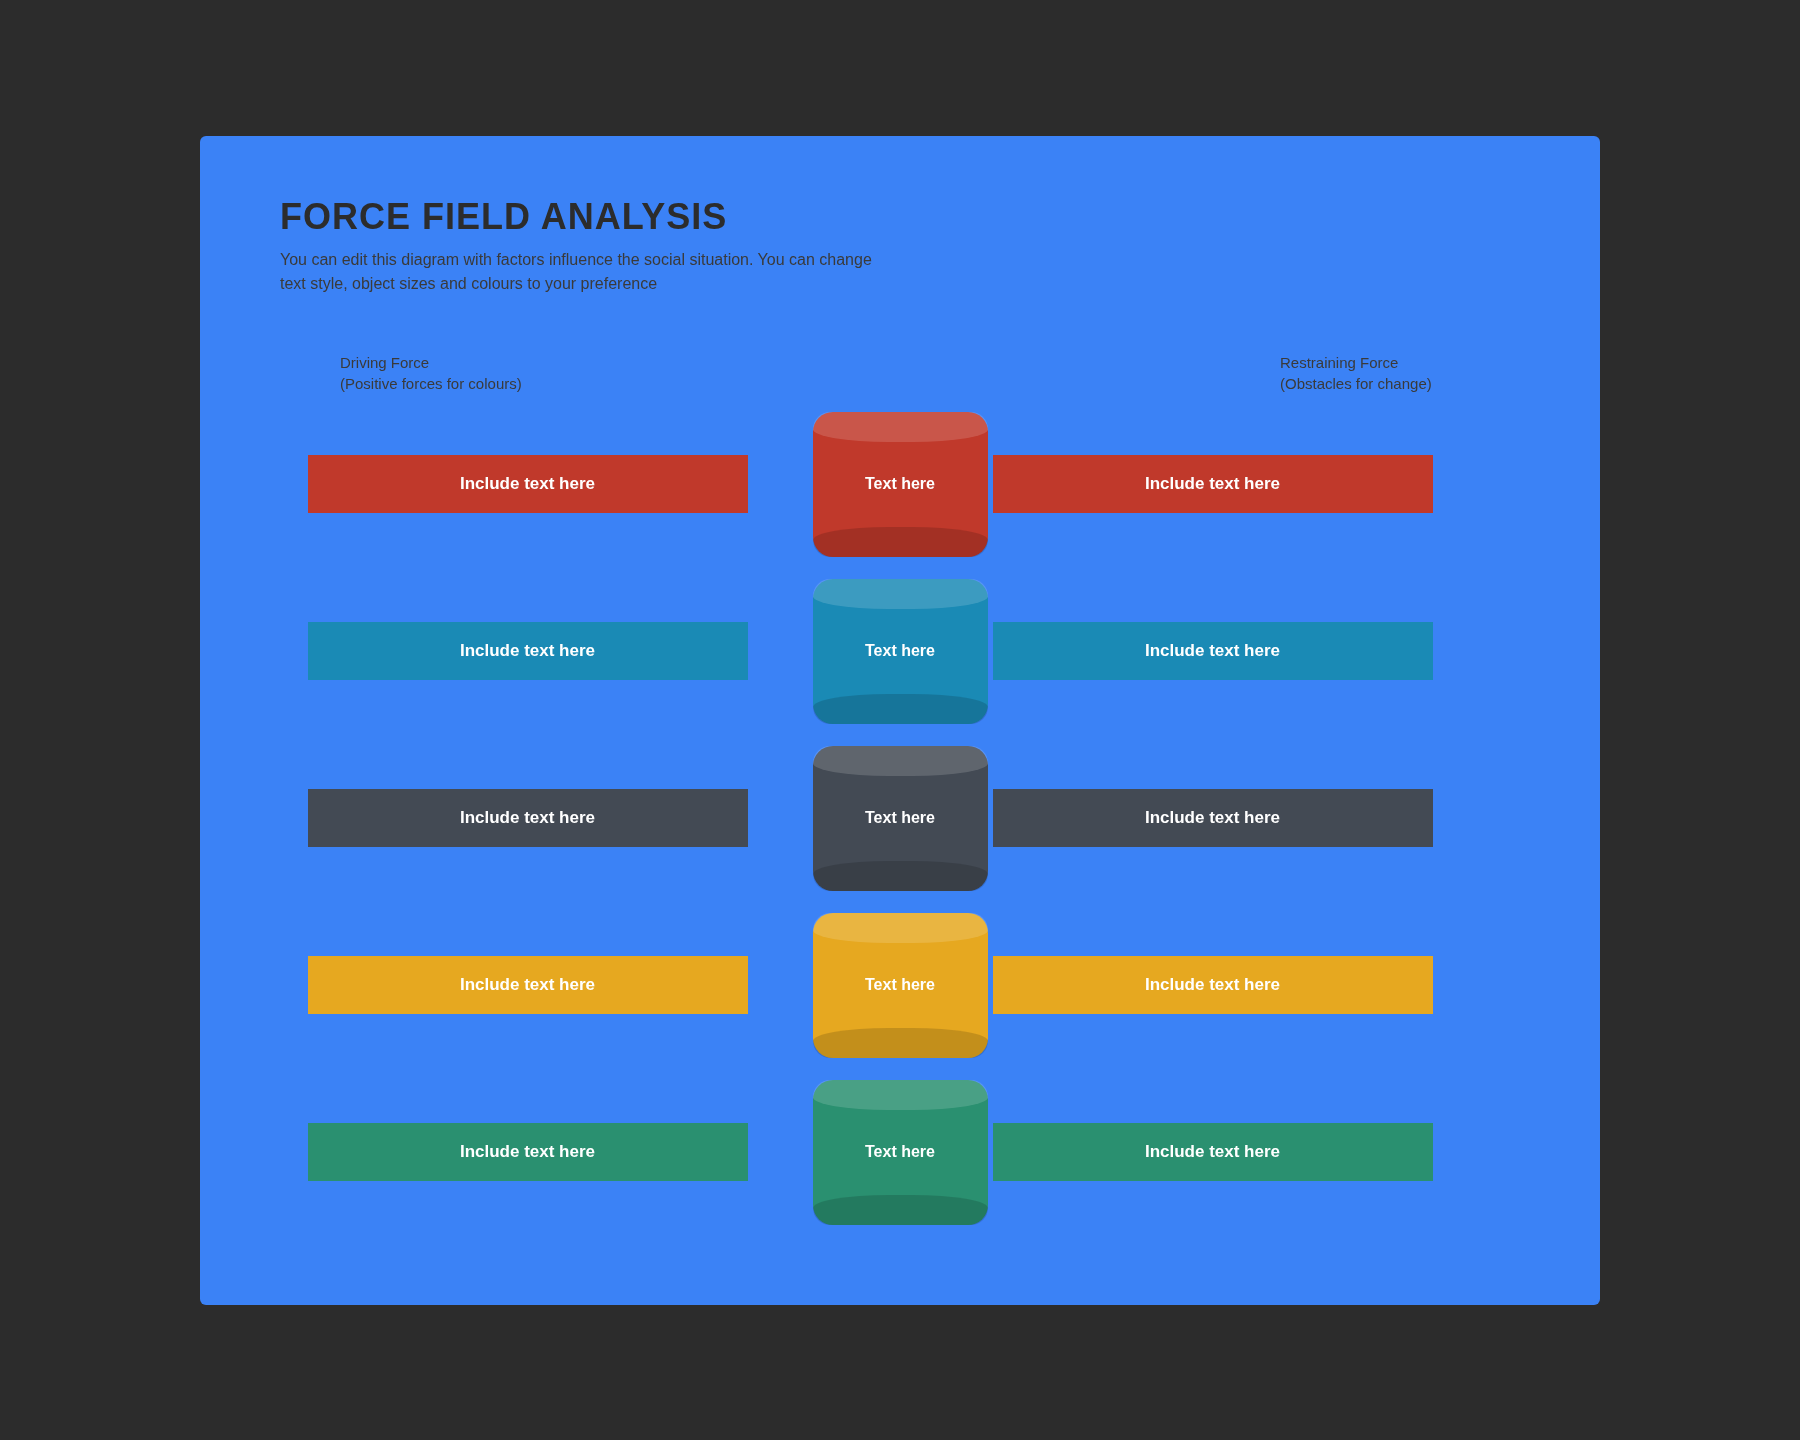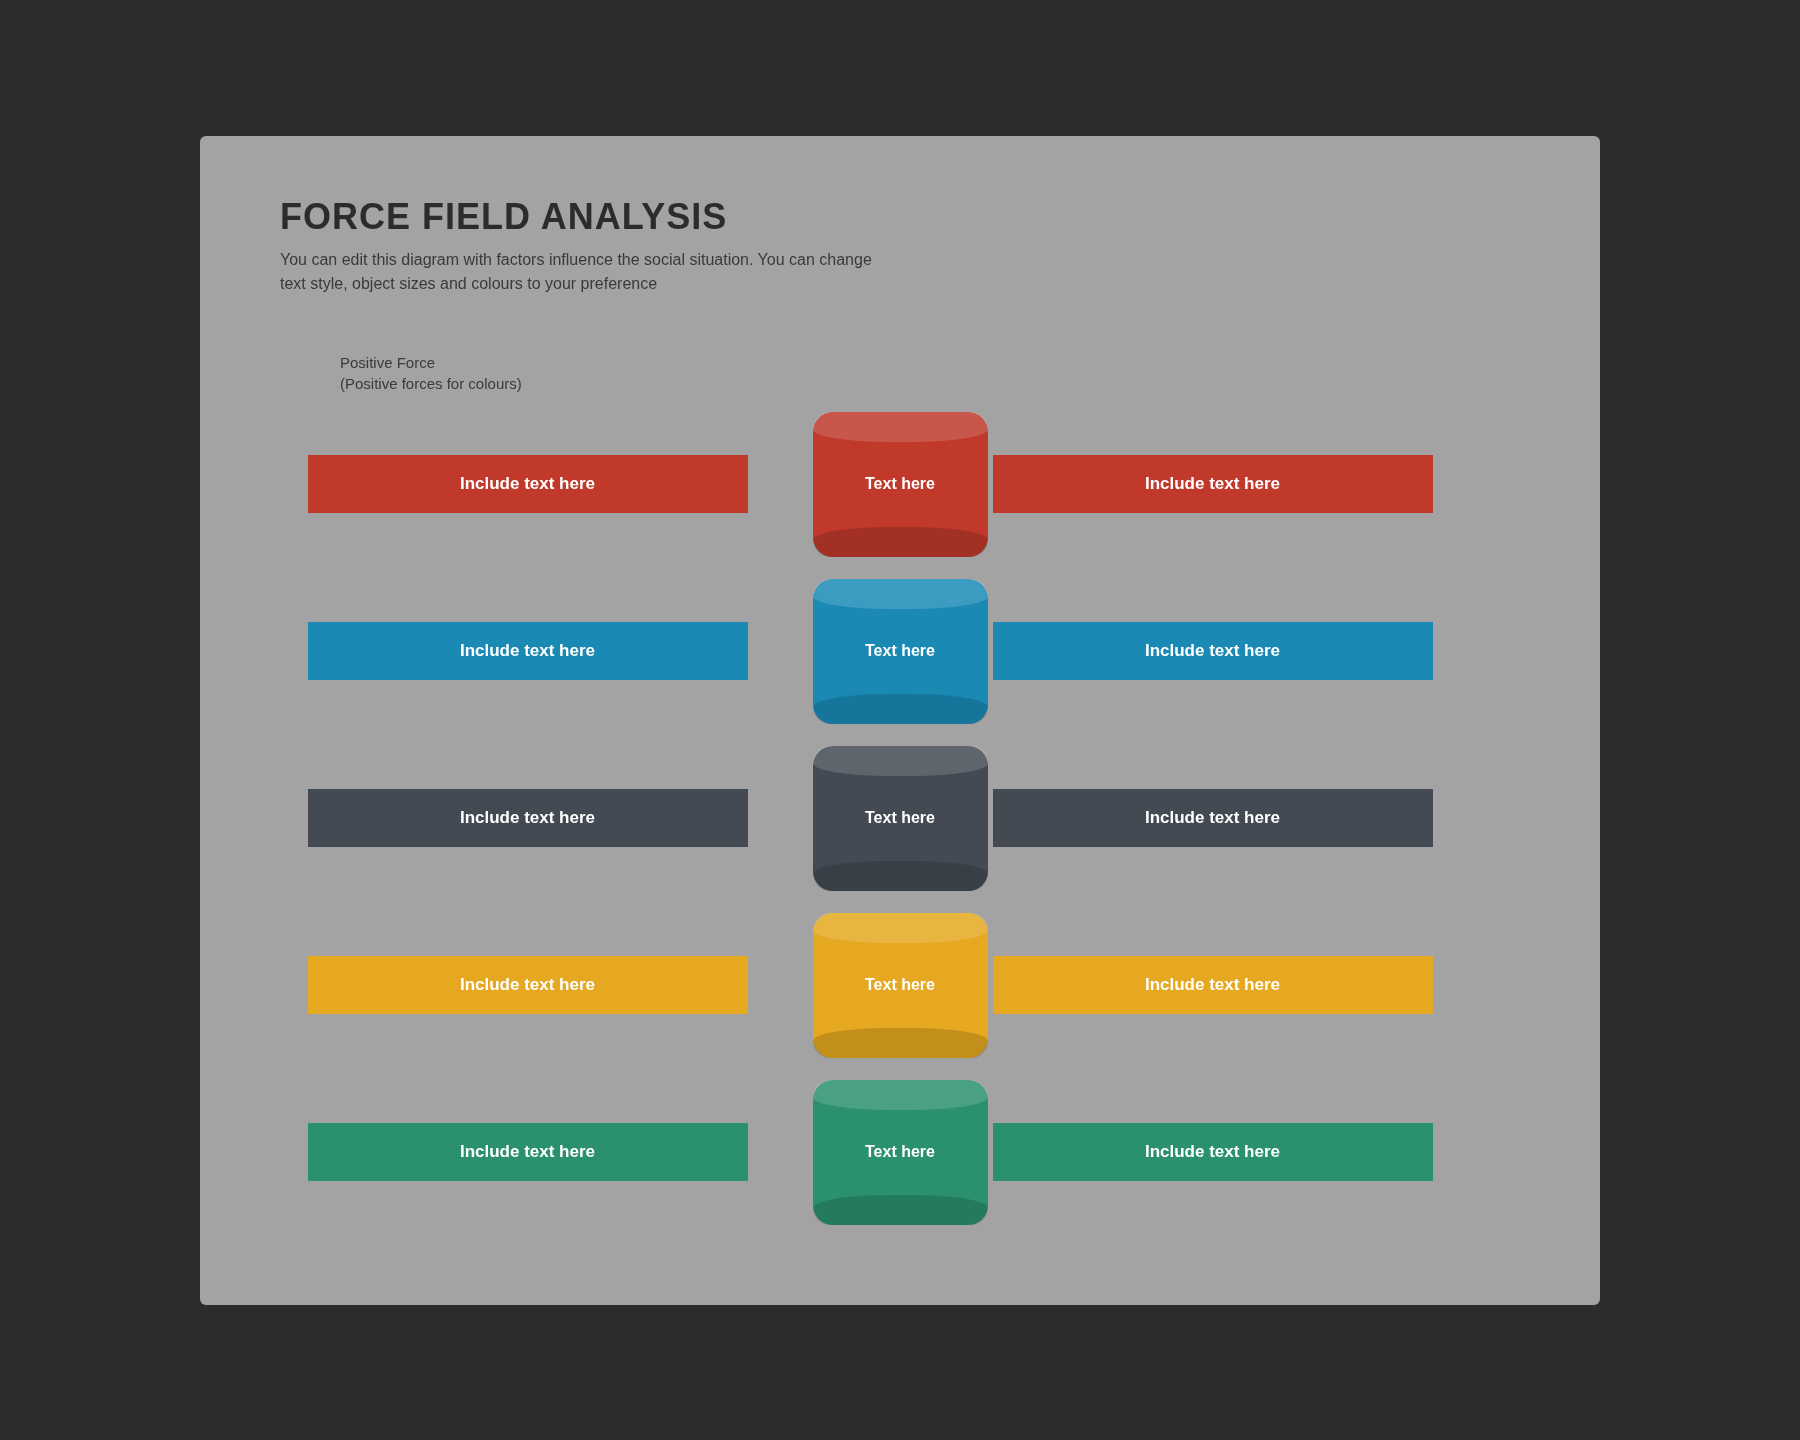--- a/index.html
+++ b/index.html
@@ -5,21 +5,21 @@
     * { box-sizing: border-box; margin: 0; padding: 0; }
     body {
       background: #2c2c2c;
       display: flex;
       justify-content: center;
       align-items: center;
       min-height: 100vh;
       font-family: Arial, sans-serif;
     }
     .canvas {
-      background: #a3a3a3;
+      background: #3b82f6;
       width: 1400px;
       min-height: 1100px;
       border-radius: 6px;
       padding: 60px 80px 80px 80px;
       position: relative;
     }
     .title {
       font-size: 36px;
       font-weight: 900;
       color: #2c2c2c;
@@ -191,24 +191,28 @@
   </style>
 </head>
 <body>
 
 <div class="canvas">
   <div class="title">FORCE FIELD ANALYSIS</div>
   <div class="subtitle">You can edit this diagram with factors influence the social situation.  You can change text style, object sizes and colours to your preference</div>
 
   <div class="labels-row">
     <div class="label-left">
-      <span>Positive Force</span><br>
+      <span>Driving Force</span><br>
       <span>(Positive forces for colours)</span>
     </div>
     <div style="width:185px;"></div>
+    <div class="label-right">
+      <span>Restraining Force</span><br>
+      <span>(Obstacles for change)</span>
+    </div>
   </div>
 
   <div class="diagram" id="diagram">
       <div class="row">
 
       <div class="arrow-right red-arrow-right">
         <div class="arrow-body">
           <span>Include text here</span>
         </div>
         <div class="arrow-head"></div>

